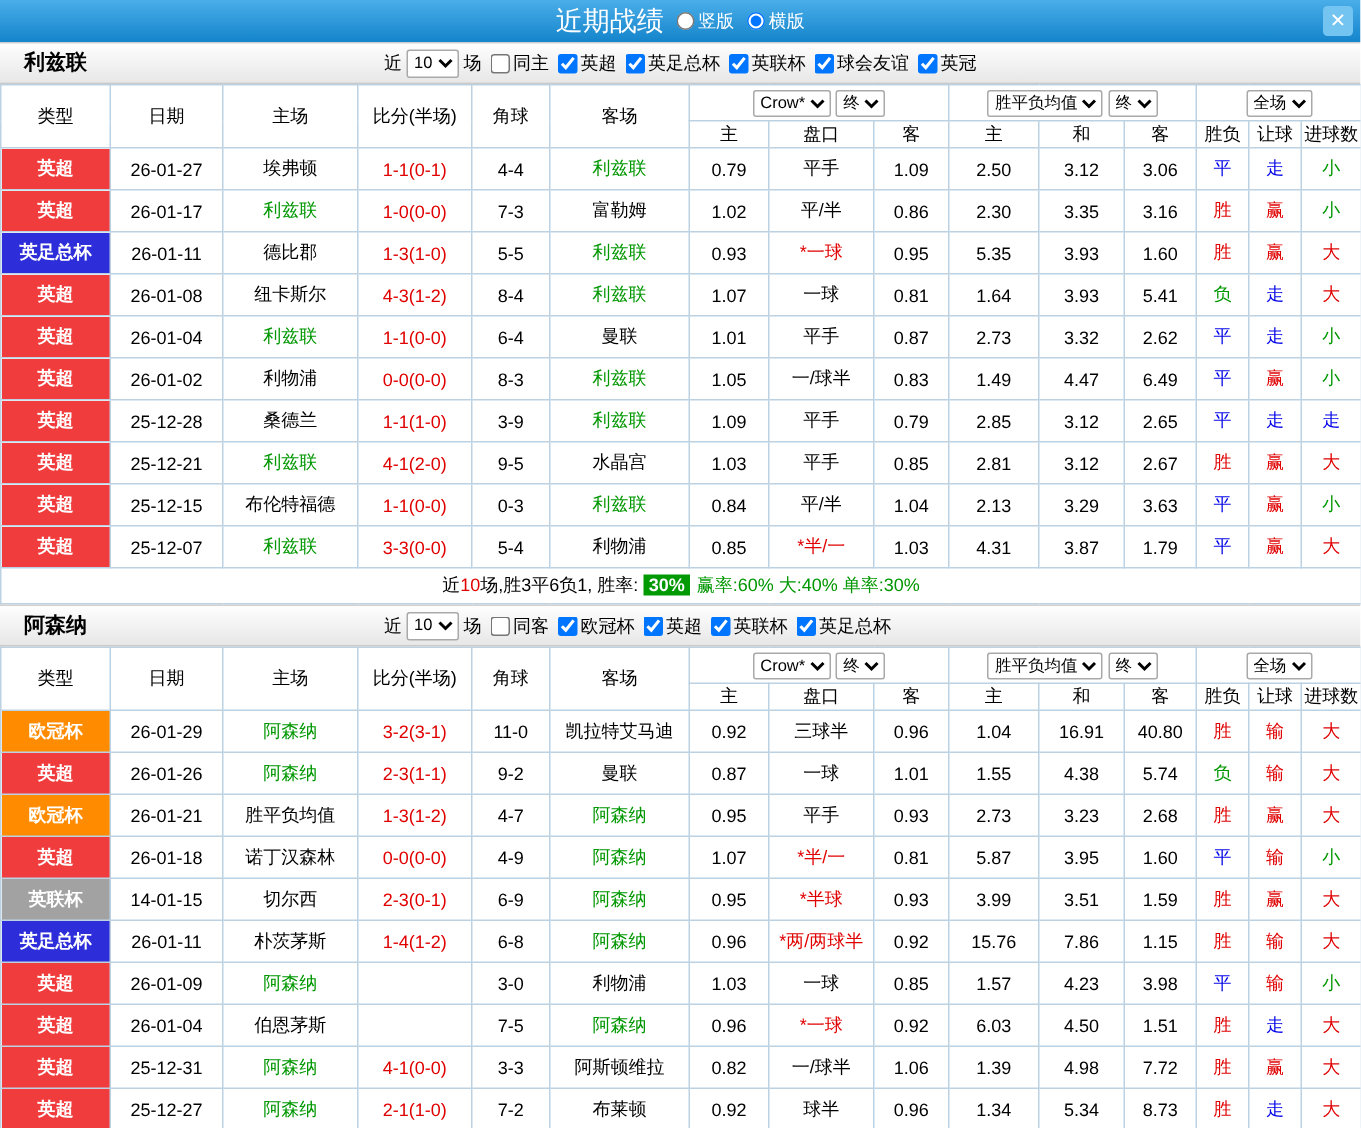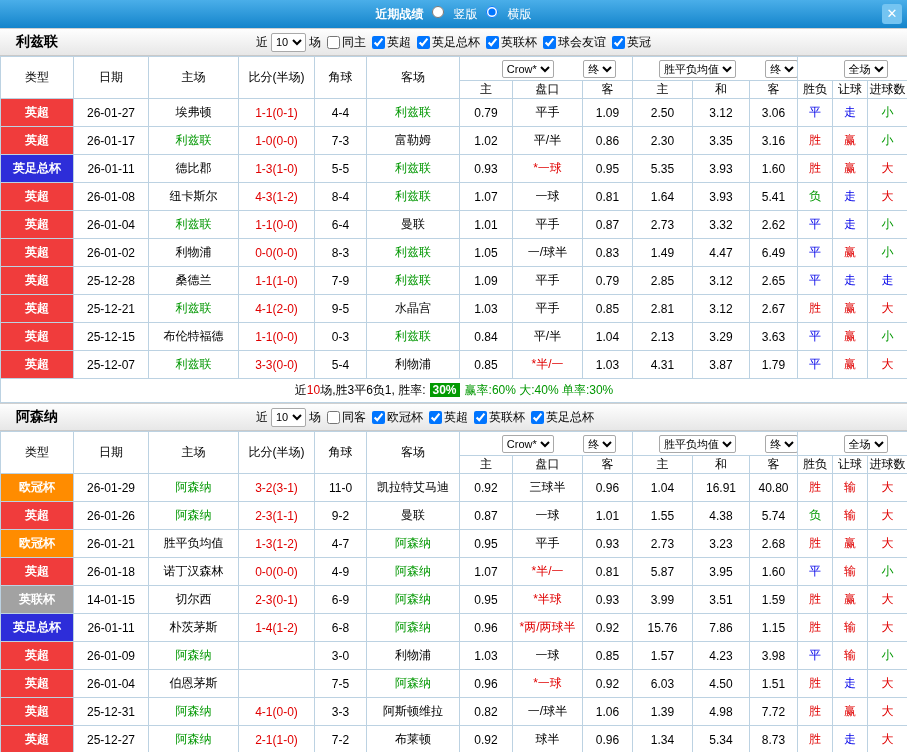--- a/index.html
+++ b/index.html
@@ -2,35 +2,35 @@
 <html><head>
 <meta charset="utf-8">
 <style>
   * { margin:0; padding:0; box-sizing:border-box; }
   html,body { width:907px; height:752px; overflow:hidden; }
   body { font-family:"Liberation Sans","DejaVu Sans",sans-serif; font-size:12px; background:#fff; color:#000; }
 
   
   .titlebar { height:28px; background:linear-gradient(180deg,#4aaee9,#1484cb); position:relative;
               display:flex; align-items:center; justify-content:center; gap:8px; color:#fff; }
-  .titlebar-title { font-size:12px; font-weight:bold; }
-  .layout-option { display:flex; gap:10px; font-size:12px; cursor:pointer; }
+  .titlebar-title { font-size:18px; font-weight:normal; }
+  .layout-option { display:flex; align-items:center; gap:3px; font-size:12px; cursor:pointer; }
   .layout-option input { width:12px; height:12px; }
   .close-btn { position:absolute; right:5px; top:4px; width:20px; height:20px; line-height:20px;
                text-align:center; background:#74c4f1; border-radius:3px; color:#fff; font-size:13px;
                font-weight:bold; cursor:pointer; }
 
   
   .section-bar { height:28px; background:linear-gradient(180deg,#fefefe,#e7e7e7);
                  border-top:1px solid #d0d0d0; border-bottom:1px solid #c9c9c9;
                  display:flex; align-items:center; position:relative; }
   .team-name { font-size:14px; font-weight:bold; margin-left:16px; }
   .filters { position:absolute; left:256px; display:flex; align-items:center; font-size:12px; }
   .filters select { margin:0 3px; }
-  select { font-size:11px; height:19px; border:1px solid #a9a9a9; background:#fff; border-radius:2px;margin-left:26px; }
+  select { font-size:11px; height:19px; border:1px solid #a9a9a9; background:#fff; border-radius:2px; }
   .cb-label { display:flex; align-items:center; margin-left:6px; cursor:pointer; }
   .cb-label input { width:13px; height:13px; margin-right:2px; }
 
   
   table { width:907px; border-collapse:collapse; table-layout:fixed; }
   td { border:1px solid #bcd2e2; text-align:center; font-size:12px; height:28px; padding:0;
        overflow:hidden; white-space:nowrap; vertical-align:middle; }
   thead td { background:#fff; }
   thead tr.grp td { height:24px; }
   thead tr.sub td { height:18px; }
@@ -254,21 +254,21 @@
         <td>6.49</td>
         <td class="b">平</td>
         <td class="r">赢</td>
         <td class="g">小</td>
       </tr>
       <tr>
         <td class="badge-cell epl">英超</td>
         <td>25-12-28</td>
         <td>桑德兰</td>
         <td class="score">1-1(1-0)</td>
-        <td>7-9</td>
+        <td>3-9</td>
         <td class="team-focus">利兹联</td>
         <td>1.09</td>
         <td>平手</td>
         <td>0.79</td>
         <td>2.85</td>
         <td>3.12</td>
         <td>2.65</td>
         <td class="b">平</td>
         <td class="b">走</td>
         <td class="b">走</td>

